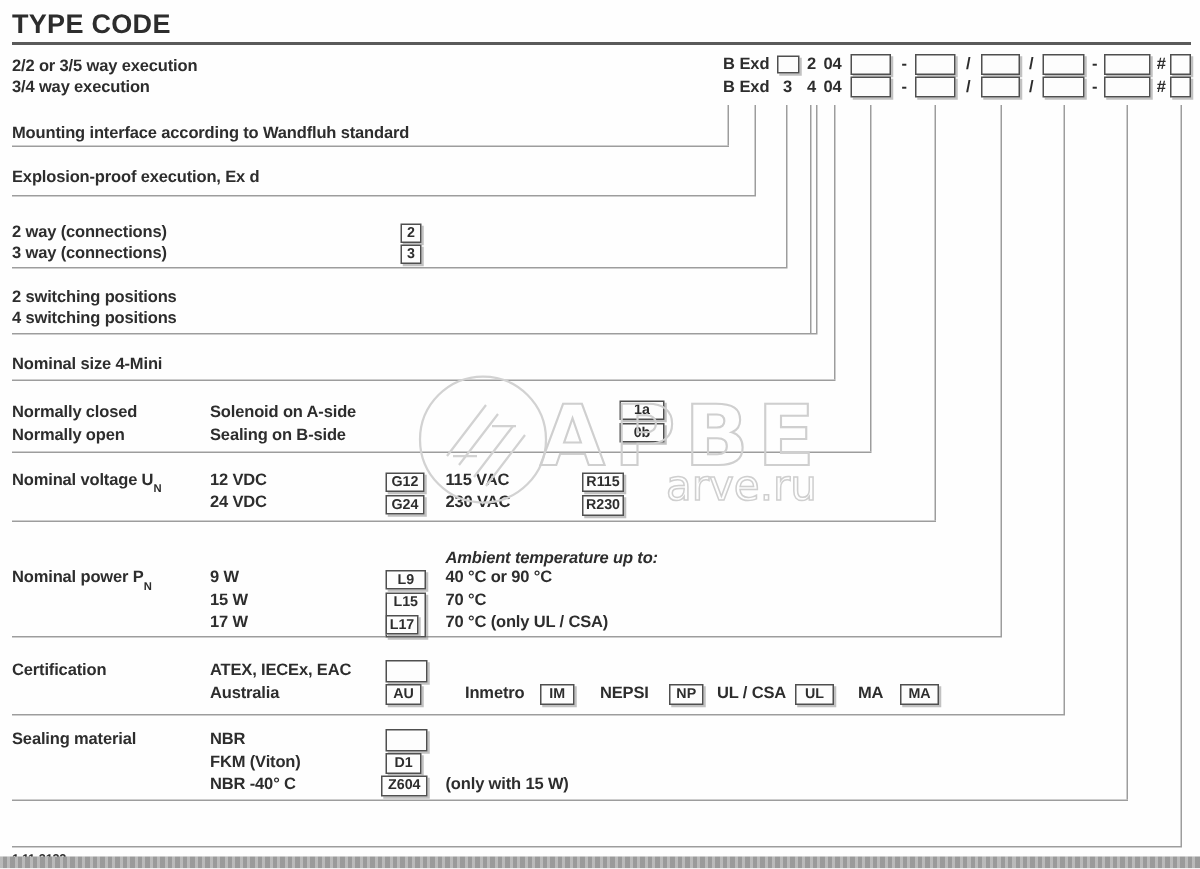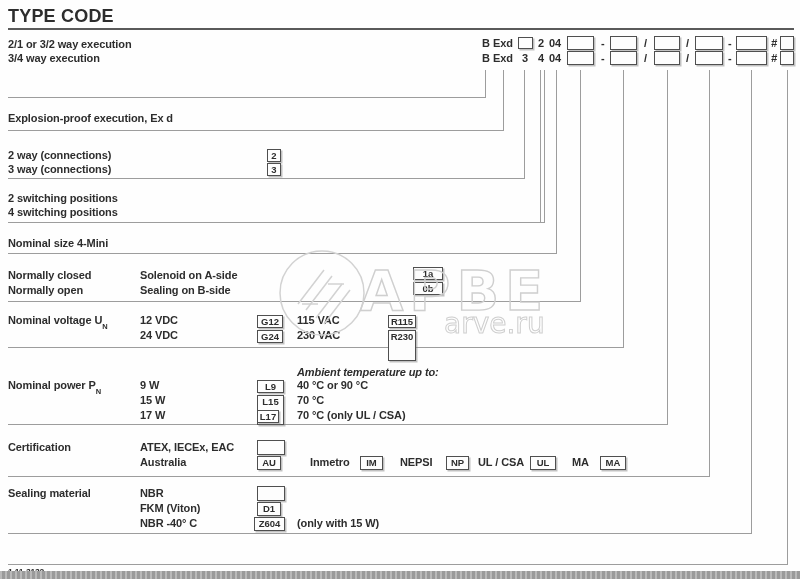--- a/index.html
+++ b/index.html
@@ -86,23 +86,24 @@
   <div class="hl" style="left:8px;top:178px;width:517px"></div>
   <div class="hl" style="left:8px;top:222px;width:537px"></div>
   <div class="hl" style="left:8px;top:253px;width:549px"></div>
   <div class="hl" style="left:8px;top:301px;width:573px"></div>
   <div class="hl" style="left:8px;top:347px;width:616px"></div>
   <div class="hl" style="left:8px;top:424px;width:660px"></div>
   <div class="hl" style="left:8px;top:476px;width:702px"></div>
   <div class="hl" style="left:8px;top:533px;width:744px"></div>
   <div class="hl" style="left:8px;top:564px;width:780px"></div>
 
-  <div class="t" style="left:8px;top:38px">2/1 or 3/2 way execution</div>
+  <div class="t" style="left:8px;top:38px">2/2 or 3/5 way execution</div>
   <div class="t" style="left:8px;top:52px">3/4 way execution</div>
 
+  <div class="t" style="left:8px;top:83px">Mounting interface according to Wandfluh standard</div>
   <div class="t" style="left:8px;top:112px">Explosion-proof execution, Ex d</div>
 
   <div class="t" style="left:8px;top:149px">2 way (connections)</div>
   <div class="bx" style="left:267px;top:149px;width:14px;height:13px">2</div>
   <div class="t" style="left:8px;top:163px">3 way (connections)</div>
   <div class="bx" style="left:267px;top:163px;width:14px;height:13px">3</div>
 
   <div class="t" style="left:8px;top:192px">2 switching positions</div>
   <div class="t" style="left:8px;top:206px">4 switching positions</div>
 
@@ -116,21 +117,21 @@
   <div class="bx" style="left:413px;top:282px;width:30px;height:13px">0b</div>
 
   <div class="t" style="left:8px;top:314px"><span>Nominal voltage U</span><sub class="s">N</sub></div>
   <div class="t" style="left:140px;top:314px">12 VDC</div>
   <div class="bx" style="left:257px;top:315px;width:26px;height:13px">G12</div>
   <div class="t" style="left:297px;top:314px">115 VAC</div>
   <div class="bx" style="left:388px;top:315px;width:28px;height:13px">R115</div>
   <div class="t" style="left:140px;top:329px">24 VDC</div>
   <div class="bx" style="left:257px;top:330px;width:26px;height:13px">G24</div>
   <div class="t" style="left:297px;top:329px">230 VAC</div>
-  <div class="bx" style="left:388px;top:330px;width:28px;height:31px">R230</div>
+  <div class="bx" style="left:388px;top:330px;width:28px;height:14px">R230</div>
 
   <div class="t it" style="left:297px;top:366px">Ambient temperature up to:</div>
   <div class="t" style="left:8px;top:379px"><span>Nominal power P</span><sub class="s">N</sub></div>
   <div class="t" style="left:140px;top:379px">9 W</div>
   <div class="bx" style="left:257px;top:380px;width:27px;height:13px">L9</div>
   <div class="t" style="left:297px;top:379px">40 °C or 90 °C</div>
   <div class="t" style="left:140px;top:394px">15 W</div>
   <div class="bx" style="left:257px;top:395px;width:27px;height:30px">L15</div>
   <div class="t" style="left:297px;top:394px">70 °C</div>
   <div class="t" style="left:140px;top:409px">17 W</div>

